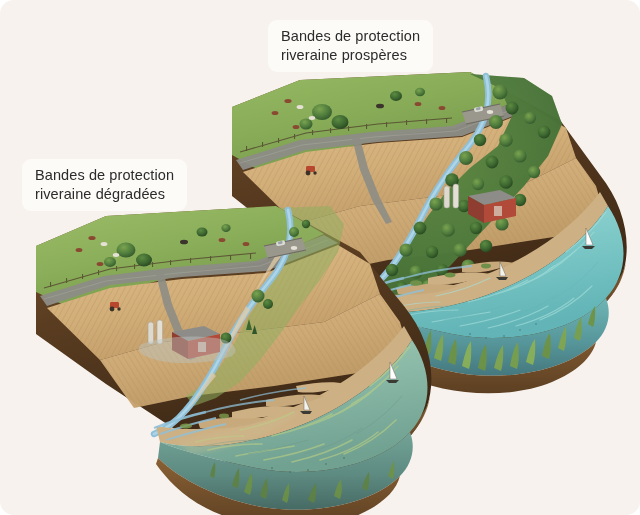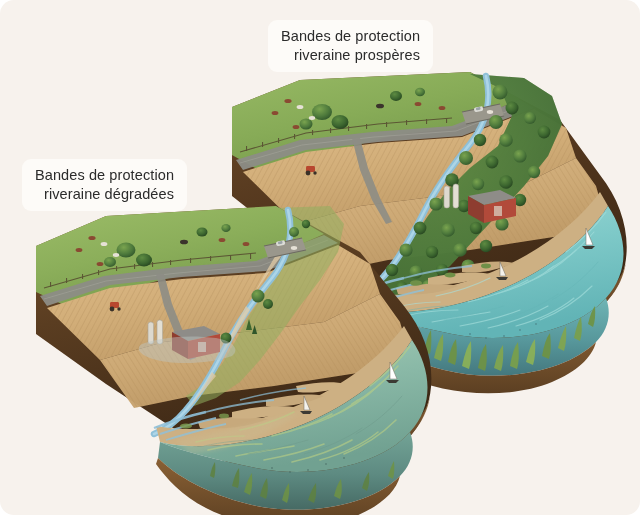--- a/index.html
+++ b/index.html
@@ -28,21 +28,21 @@
     width: 640px;
     height: 515px;
   }
   .label-box {
     position: absolute;
     background: #fdfbf8;
     border-radius: 9px;
     color: #2b2b2b;
     font-size: 14.5px;
     line-height: 1.28;
-    text-align: right;
+    text-align: left;
     padding: 7px 13px 8px 13px;
     white-space: pre;
     letter-spacing: .1px;
   }
   #label-prosperous {
     left: 268px;
     top: 20px;
   }
   #label-degraded {
     left: 22px;

